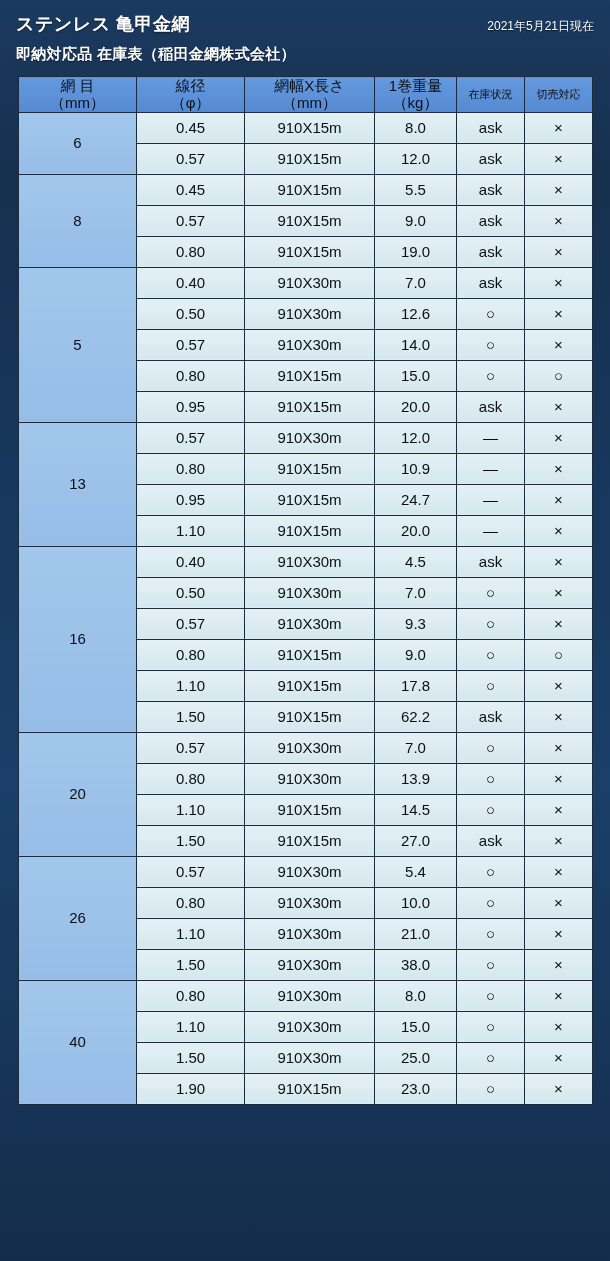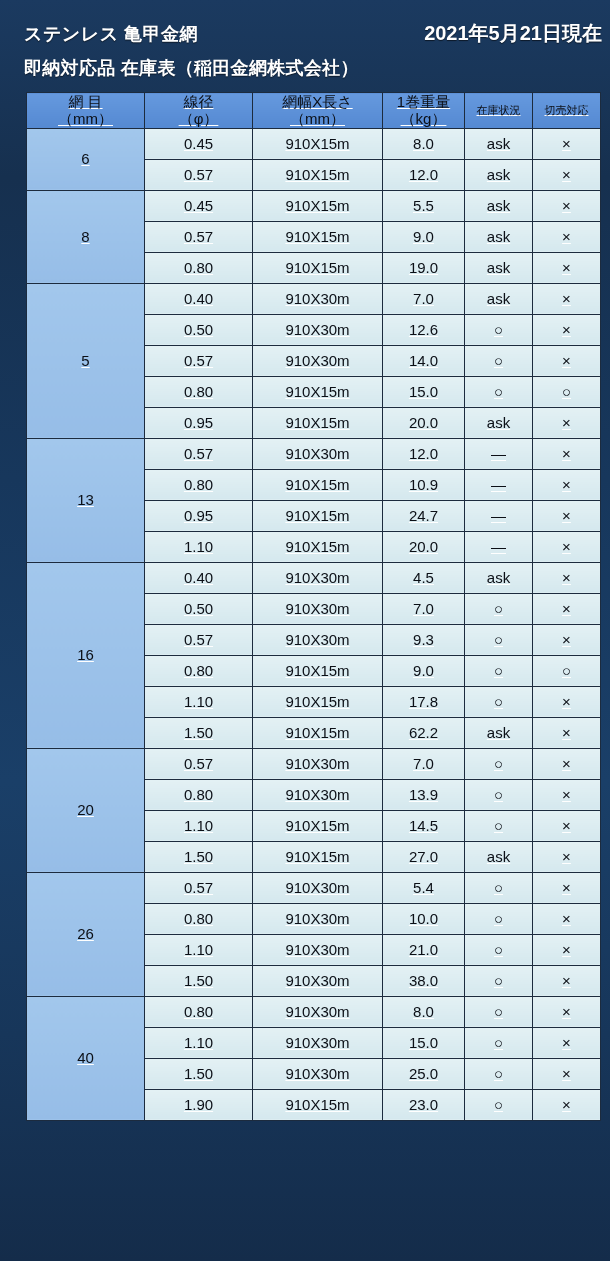--- a/index.html
+++ b/index.html
@@ -22,63 +22,62 @@
         #17365a 82%,
         #142c4a 100%);
     color: #ffffff;
     -webkit-font-smoothing: antialiased;
   }
 
   #page {
     position: relative;
     width: 610px;
     height: 1244px;
-    padding: 8px;
+    padding: 0;
   }
 
   
   .title-block {
     padding: 12px 16px 0 16px;
   }
   .title-row {
     display: flex;
     align-items: baseline;
     justify-content: space-between;
     width: 578px;
   }
   .title-main {
     font-size: 18px;
     font-weight: bold;
     letter-spacing: 0.5px;
     white-space: nowrap;
     text-shadow: 0 1px 1px rgba(0,0,0,.55);
   }
   .title-date {
-    font-size: 20px;
-    font-weight: bold;
+    font-size: 12px;
+    font-weight: normal;
     white-space: nowrap;
     text-shadow: 0 1px 1px rgba(0,0,0,.55);
   }
   .subtitle-row {
     margin-top: 9px;
     width: 578px;
   }
   .title-sub {
-    font-size: 18px;
+    font-size: 15px;
     font-weight: bold;
     letter-spacing: 0.3px;
     white-space: nowrap;
     text-shadow: 0 1px 1px rgba(0,0,0,.55);
   }
 
   
   .table-wrap {
     margin: 12px 0 0 18px;
     width: 574px;
-    text-decoration: underline;
   }
   table.stock {
     border-collapse: collapse;
     width: 574px;
     table-layout: fixed;
     border: 1px solid #0e2138;
   }
   table.stock col.c-mesh  { width: 118px; }
   table.stock col.c-wire  { width: 108px; }
   table.stock col.c-size  { width: 130px; }

